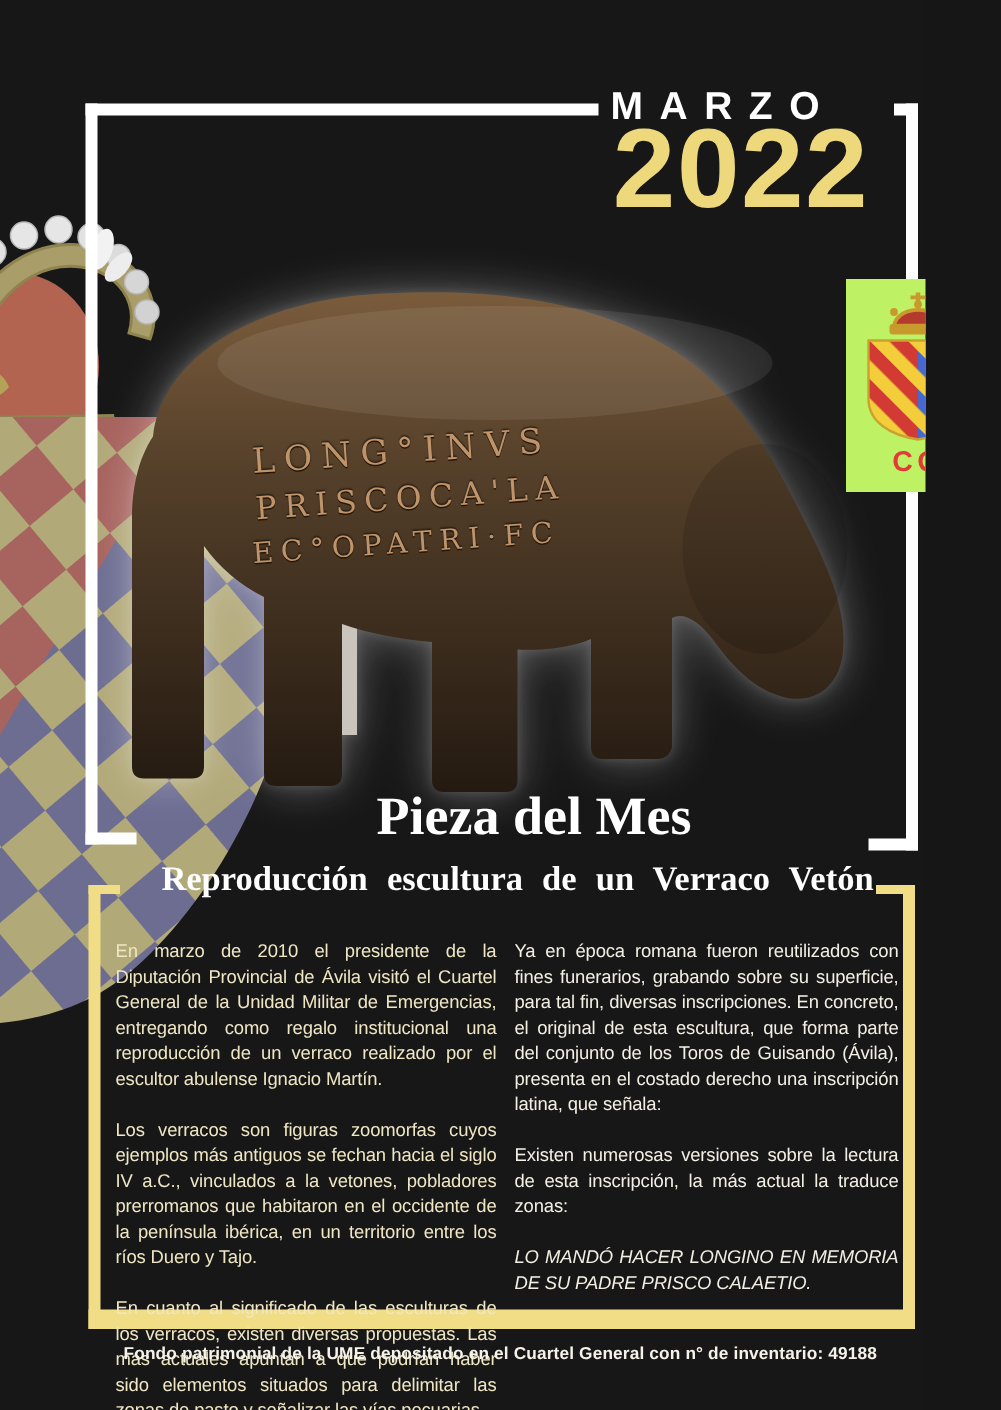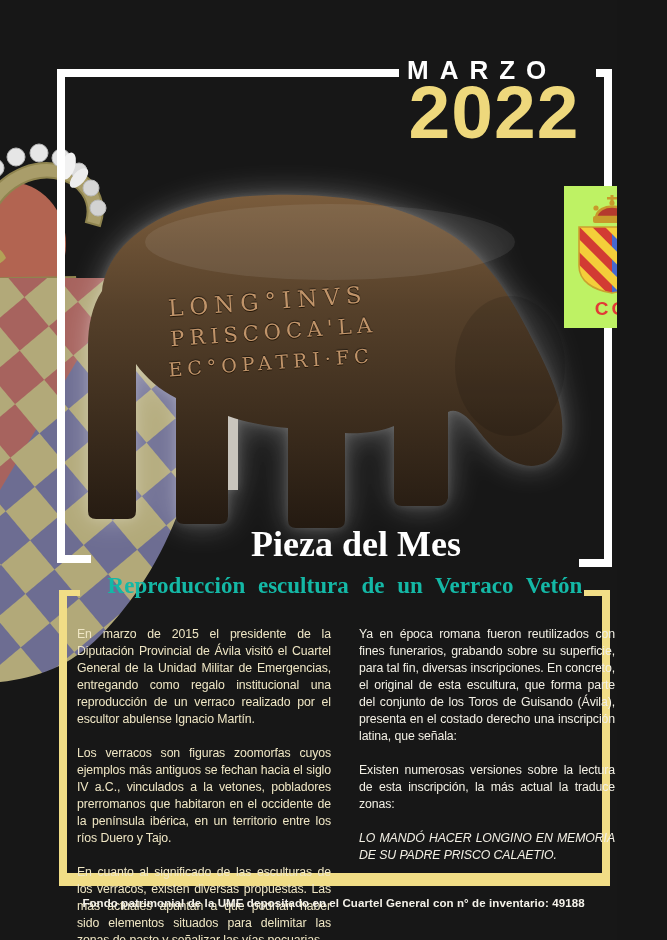--- a/index.html
+++ b/index.html
@@ -45,36 +45,36 @@
   .ins1{font-size:23px;letter-spacing:6px;}
   .ins2{font-size:21px;letter-spacing:5px;margin-top:6px;}
   .ins3{font-size:19px;letter-spacing:5px;margin-top:7px;margin-left:-4px;}
   
   .title{
     position:absolute;left:41px;top:519px;width:630px;z-index:5;text-align:center;
     color:#ffffff;font-family:"Liberation Serif",serif;font-weight:700;font-size:36px;line-height:50px;
   }
   .subtitle{
     position:absolute;left:30px;top:572px;width:630px;z-index:5;text-align:center;
-    color:#14b8a6;font-family:"Liberation Serif",serif;font-weight:700;font-size:23px;line-height:28px;
+    color:#ffffff;font-family:"Liberation Serif",serif;font-weight:700;font-size:23px;line-height:28px;
     word-spacing:7px;
   }
   
   .yf{position:absolute;background:#f1dd86;z-index:4;}
   .yf-l-hook{left:59px;top:590px;width:21px;height:6px;}
   .yf-l{left:59px;top:590px;width:8px;height:296px;}
   .yf-r{left:602px;top:590px;width:8px;height:296px;}
   .yf-r-hook{left:584px;top:590px;width:26px;height:6px;}
   .yf-bottom{left:59px;top:873px;width:551px;height:13px;}
   
   .col{position:absolute;top:626px;z-index:5;font-size:12.3px;line-height:17px;
        text-align:justify;letter-spacing:-0.1px;}
   .col p{margin:0 0 17px 0;}
   .col-left{left:77px;width:254px;color:#efe6c4;}
-  .col-right{left:343px;width:256px;color:#f2efe4;margin-left:16px;}
+  .col-right{left:343px;width:256px;color:#f2efe4;}
   .italic{font-style:italic;}
   
   .footer{
     position:absolute;left:0;top:897px;width:667px;z-index:5;text-align:center;
     color:#f5f2ea;font-size:11.5px;font-weight:700;letter-spacing:0.1px;
   }
 </style>
 </head>
 <body>
 
@@ -206,21 +206,21 @@
   <div class="title">Pieza del Mes</div>
   <div class="subtitle">Reproducción escultura de un Verraco Vetón</div>
 
   <div class="yf yf-l-hook"></div>
   <div class="yf yf-l"></div>
   <div class="yf yf-r"></div>
   <div class="yf yf-r-hook"></div>
   <div class="yf yf-bottom"></div>
 
   <div class="col col-left">
-    <p>En marzo de 2015 el presidente de la Diputación Provincial de Ávila visitó el Cuartel General de la Unidad Militar de Emergencias, entregando como regalo institucional una reproducción de un verraco realizado por el escultor abulense Ignacio Martín.</p>
+    <p>En marzo de 2010 el presidente de la Diputación Provincial de Ávila visitó el Cuartel General de la Unidad Militar de Emergencias, entregando como regalo institucional una reproducción de un verraco realizado por el escultor abulense Ignacio Martín.</p>
     <p>Los verracos son figuras zoomorfas cuyos ejemplos más antiguos se fechan hacia el siglo IV a.C., vinculados a la vetones, pobladores prerromanos que habitaron en el occidente de la península ibérica, en un territorio entre los ríos Duero y Tajo.</p>
     <p>En cuanto al significado de las esculturas de los verracos, existen diversas propuestas. Las más actuales apuntan a que podrían haber sido elementos situados para delimitar las zonas de pasto y señalizar las vías pecuarias.</p>
   </div>
   <div class="col col-right">
     <p>Ya en época romana fueron reutilizados con fines funerarios, grabando sobre su superficie, para tal fin, diversas inscripciones. En concreto, el original de esta escultura, que forma parte del conjunto de los Toros de Guisando (Ávila), presenta en el costado derecho una inscripción latina, que señala:</p>
     <p>Existen numerosas versiones sobre la lectura de esta inscripción, la más actual la traduce zonas:</p>
     <p class="italic">LO MANDÓ HACER LONGINO EN MEMORIA DE SU PADRE PRISCO CALAETIO.</p>
   </div>
 
   <div class="footer">Fondo patrimonial de la UME depositado en el Cuartel General con n° de inventario: 49188</div>

